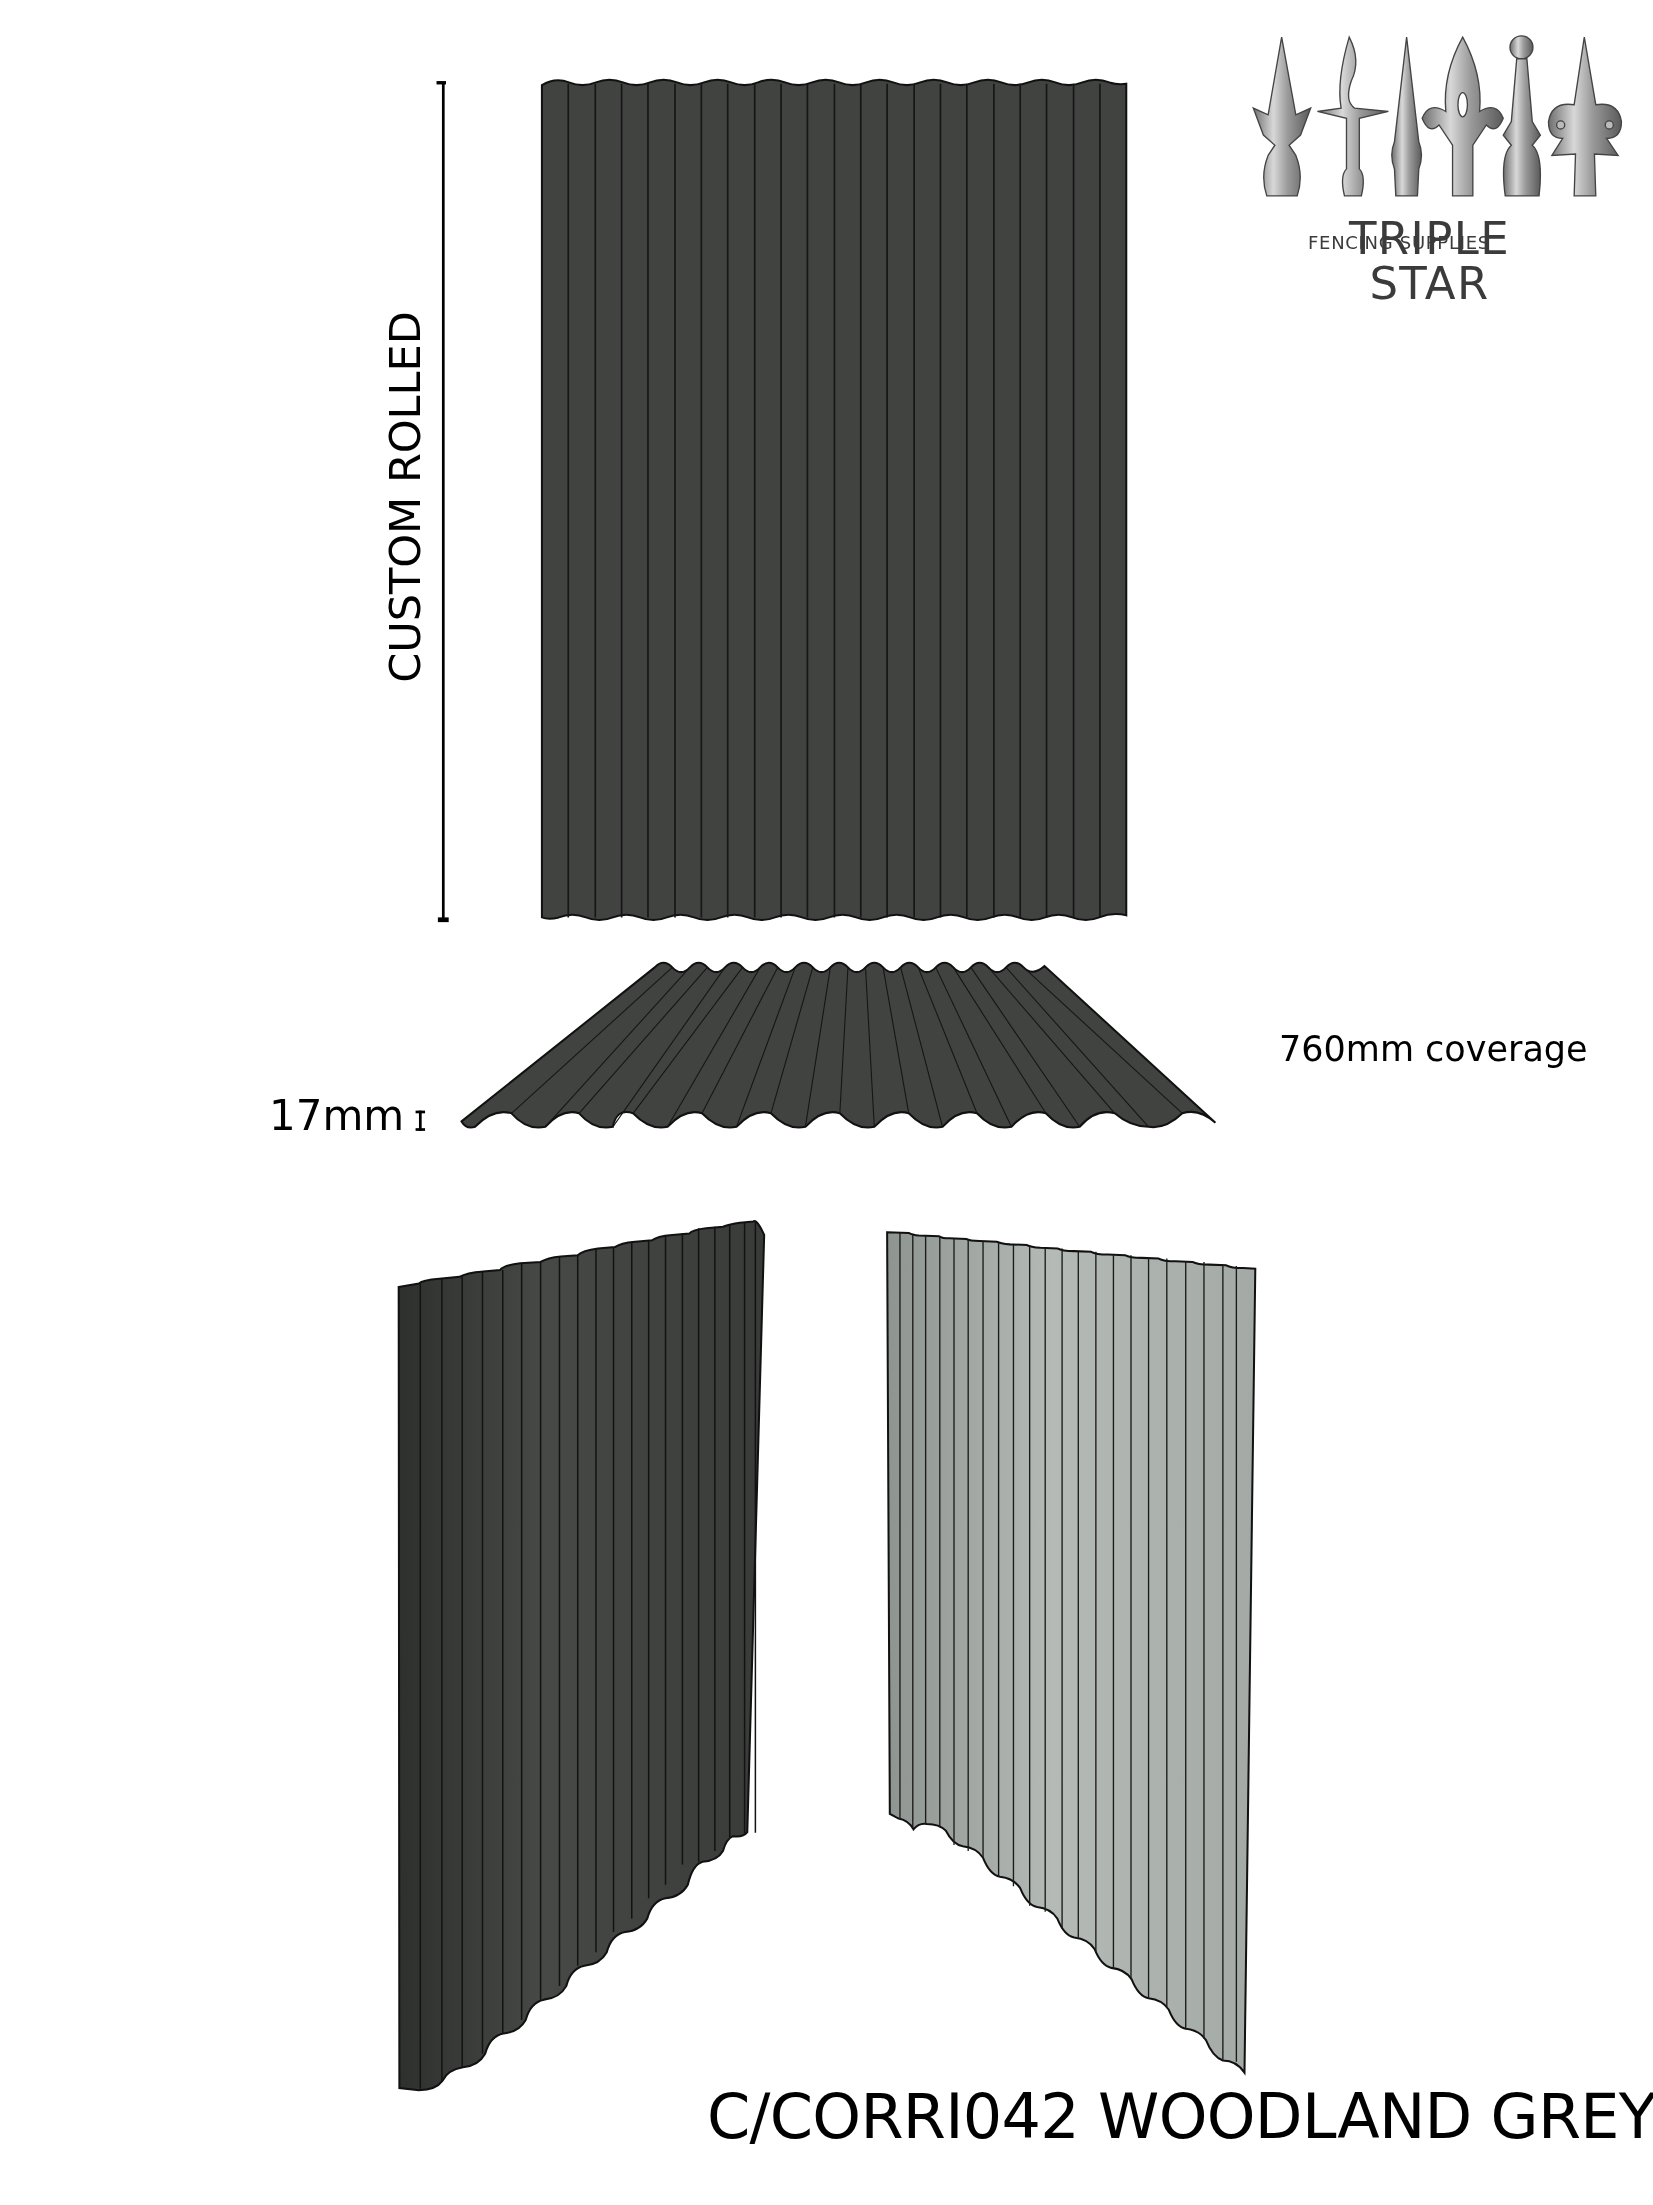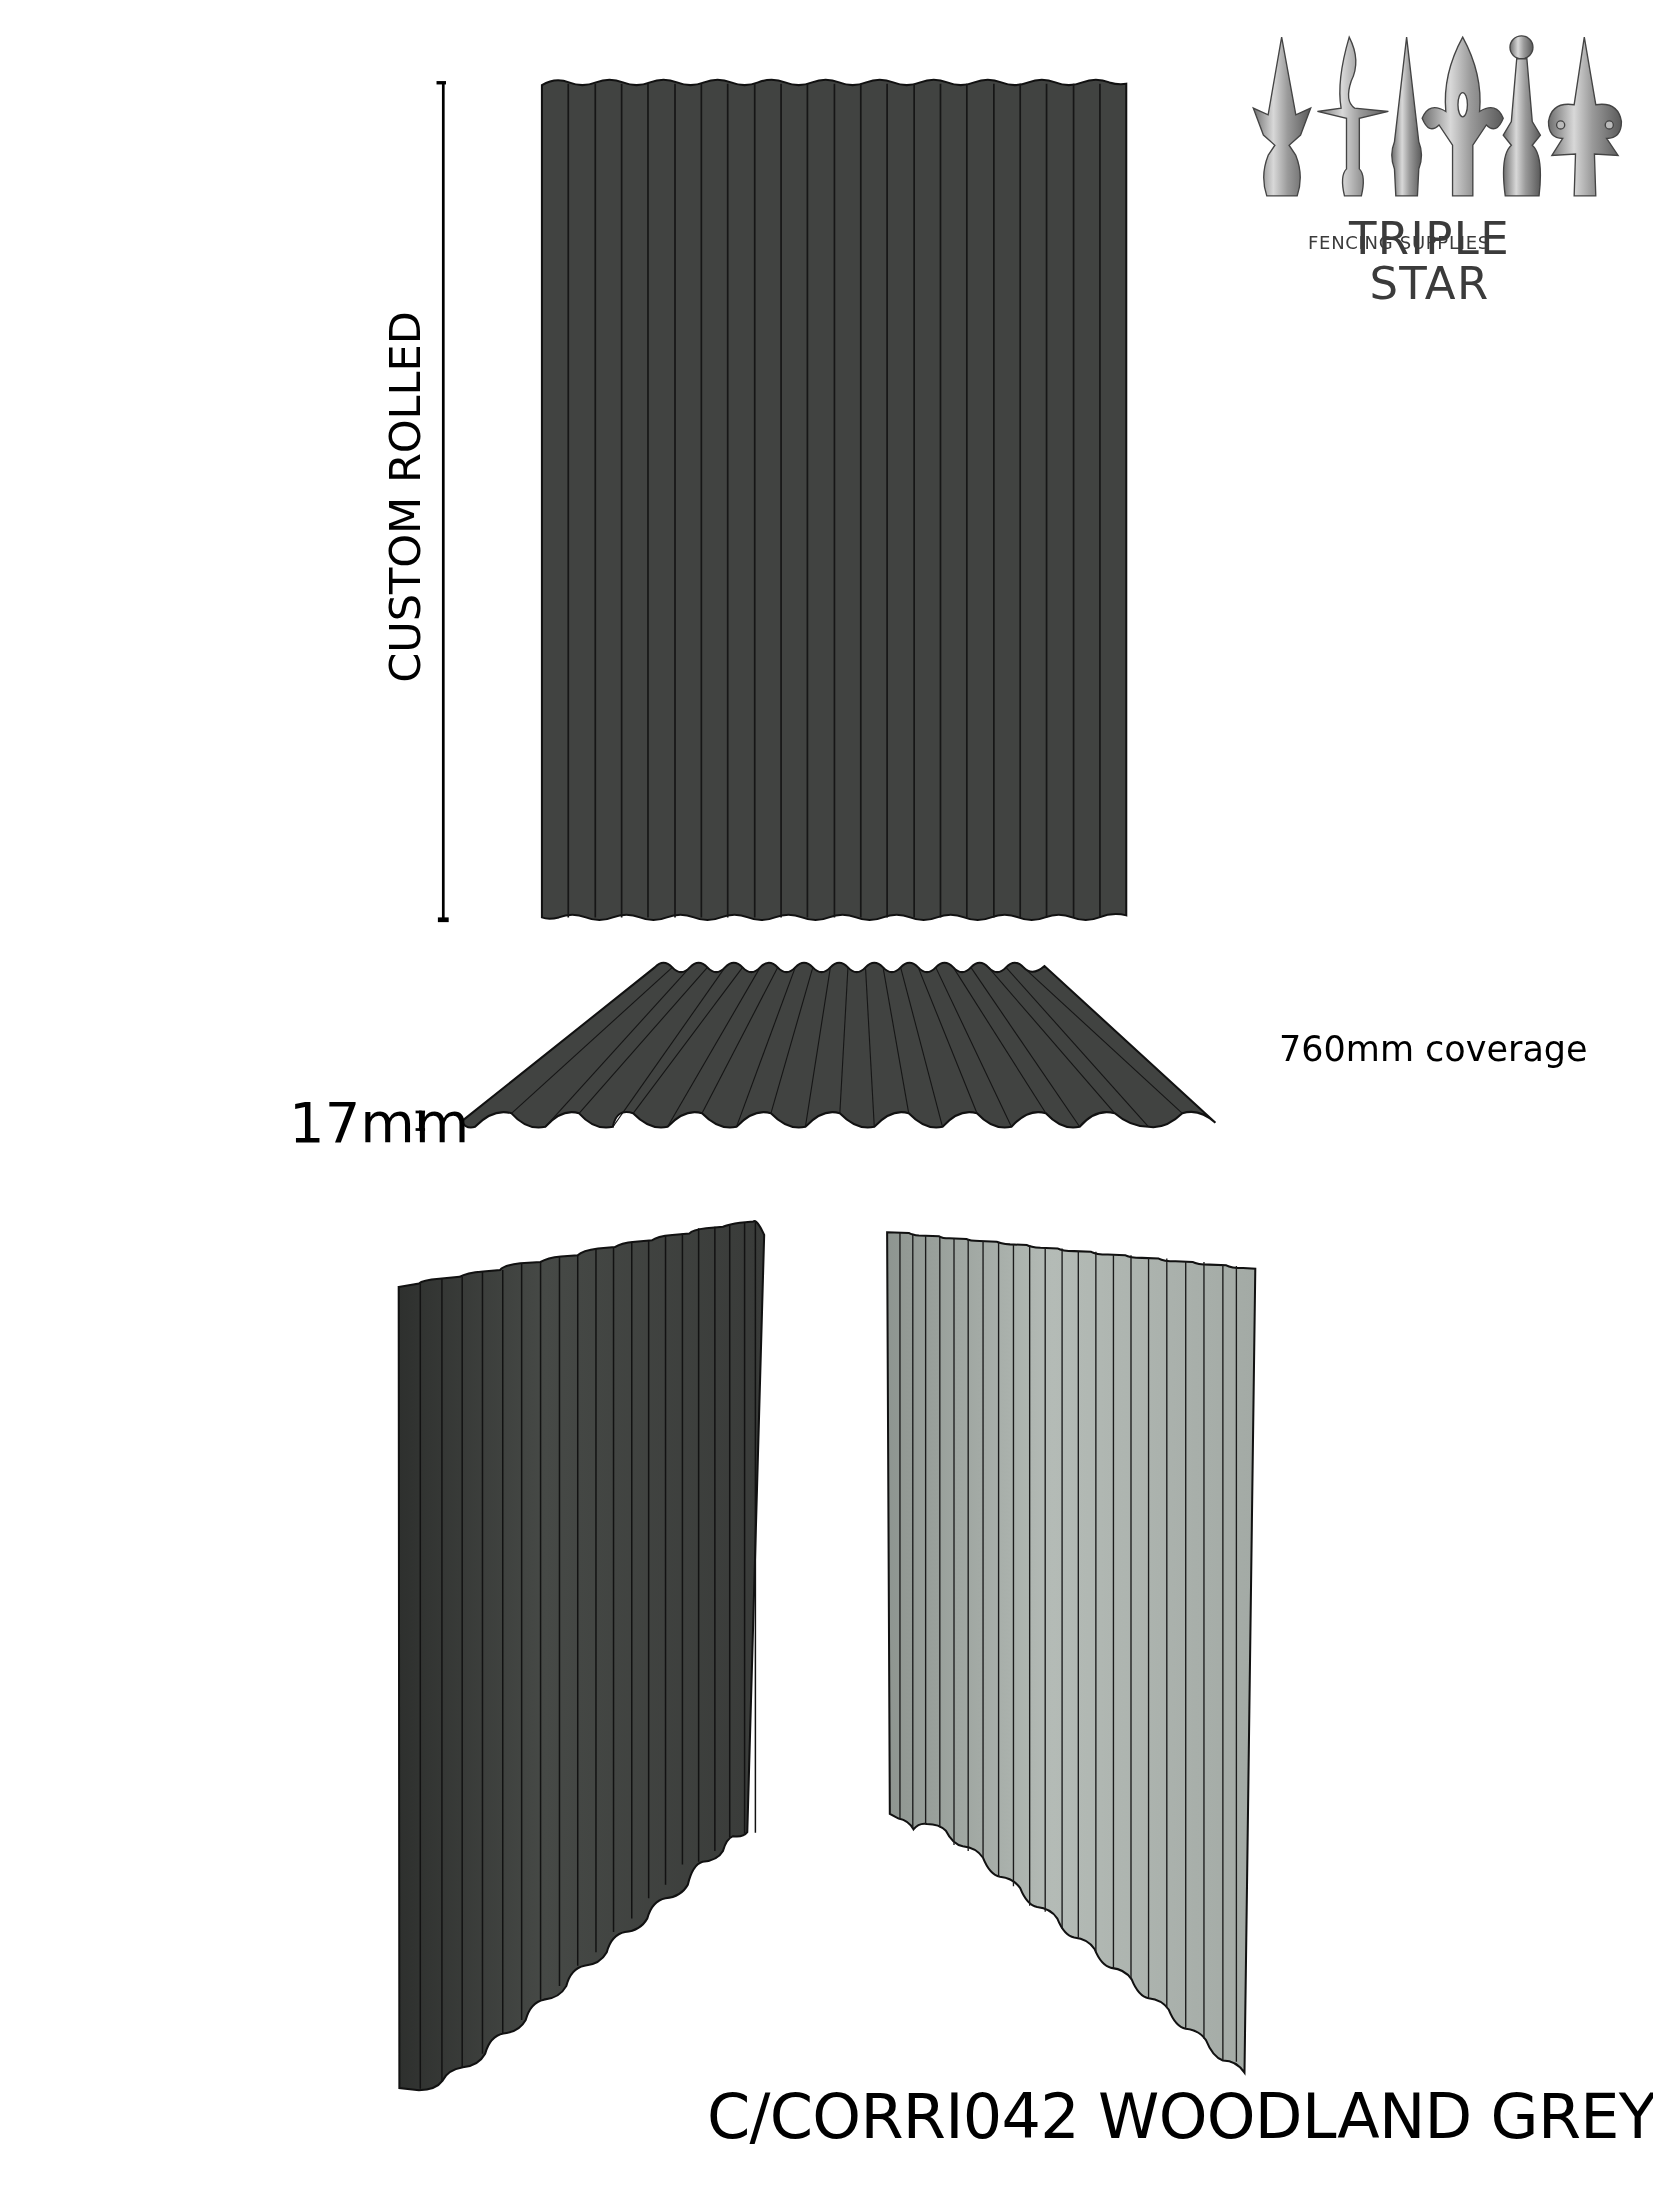--- a/index.html
+++ b/index.html
@@ -5,21 +5,21 @@
   html, body { margin: 0; padding: 0; background: #ffffff; }
   body { width: 1654px; height: 2205px; position: relative; overflow: hidden;
          font-family: "DejaVu Sans", "Liberation Sans", sans-serif; color: #000; }
   svg.layer { position: absolute; left: 0; top: 0; width: 1654px; height: 2205px; }
   .logo-title { position: absolute; left: 1308px; top: 189px; width: 243px; text-align: center;
                 font-size: 45px; letter-spacing: 1.4px; color: #3b3b3b; line-height: 1; font-weight: normal; margin-top: 27px; }
   .logo-sub { position: absolute; left: 1308px; top: 234px; width: 243px; 
               font-size: 18px; letter-spacing: 0.7px; color: #3b3b3b; line-height: 1; }
   .vlabel { position: absolute; left: 405px; top: 497px; transform: translate(-50%, -50%) rotate(-90deg);
             font-size: 43px; white-space: nowrap; line-height: 1; }
-  .label-17 { position: absolute; left: 269px; top: 1095px; font-size: 56px; line-height: 1; white-space: nowrap; margin-left: 20px; }
+  .label-17 { position: absolute; left: 269px; top: 1095px; font-size: 42px; line-height: 1; white-space: nowrap; }
   .label-cov { position: absolute; left: 1279px; top: 1032px; font-size: 35px; line-height: 1; white-space: nowrap; text-align: center; }
   .title { position: absolute; left: 707px; top: 2086px; font-size: 62px; line-height: 1; white-space: nowrap; letter-spacing: -0.7px; }
 </style>
 </head>
 <body>
 
 <svg class="layer" viewBox="0 0 2448 3264">
   <defs>
     <linearGradient id="metal" x1="0" x2="1" y1="0" y2="0">
       <stop offset="0" stop-color="#6e6e6e"></stop>

